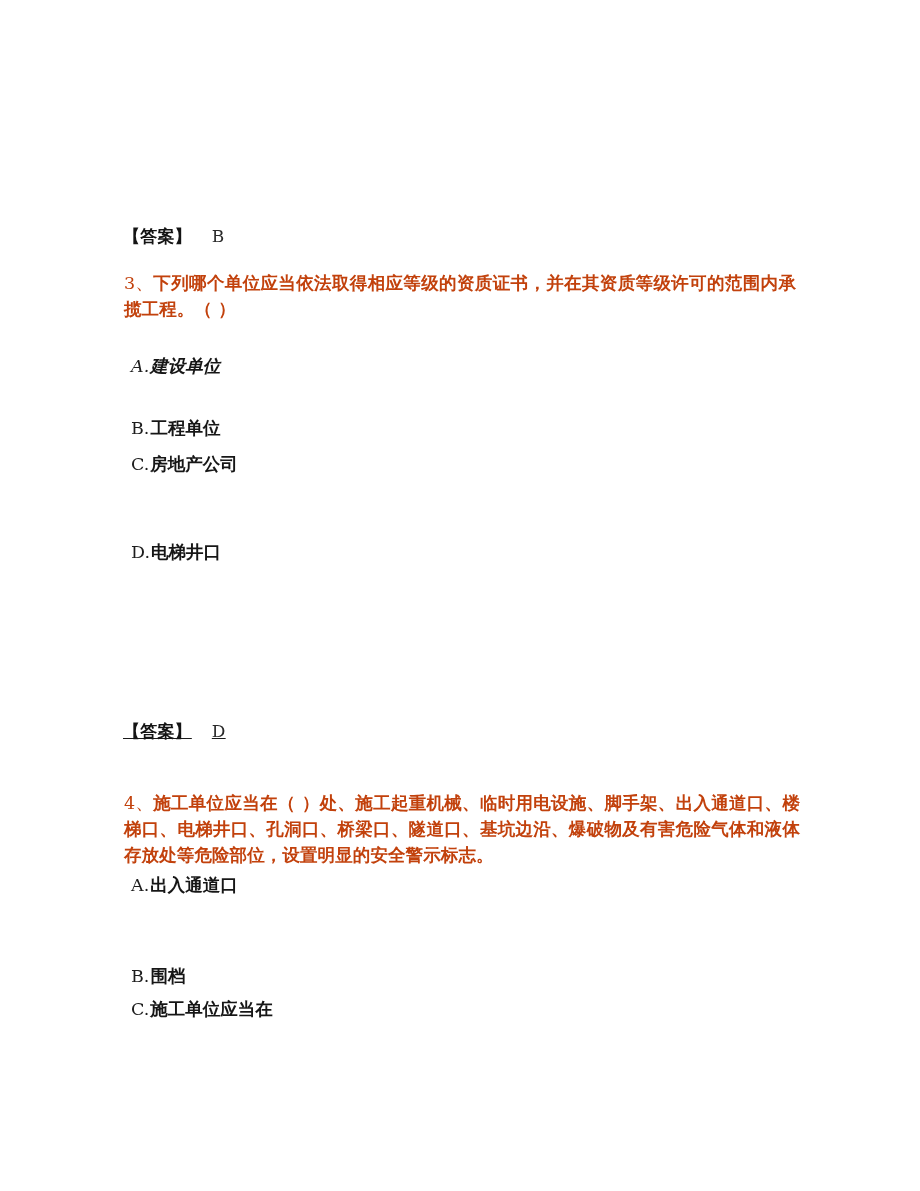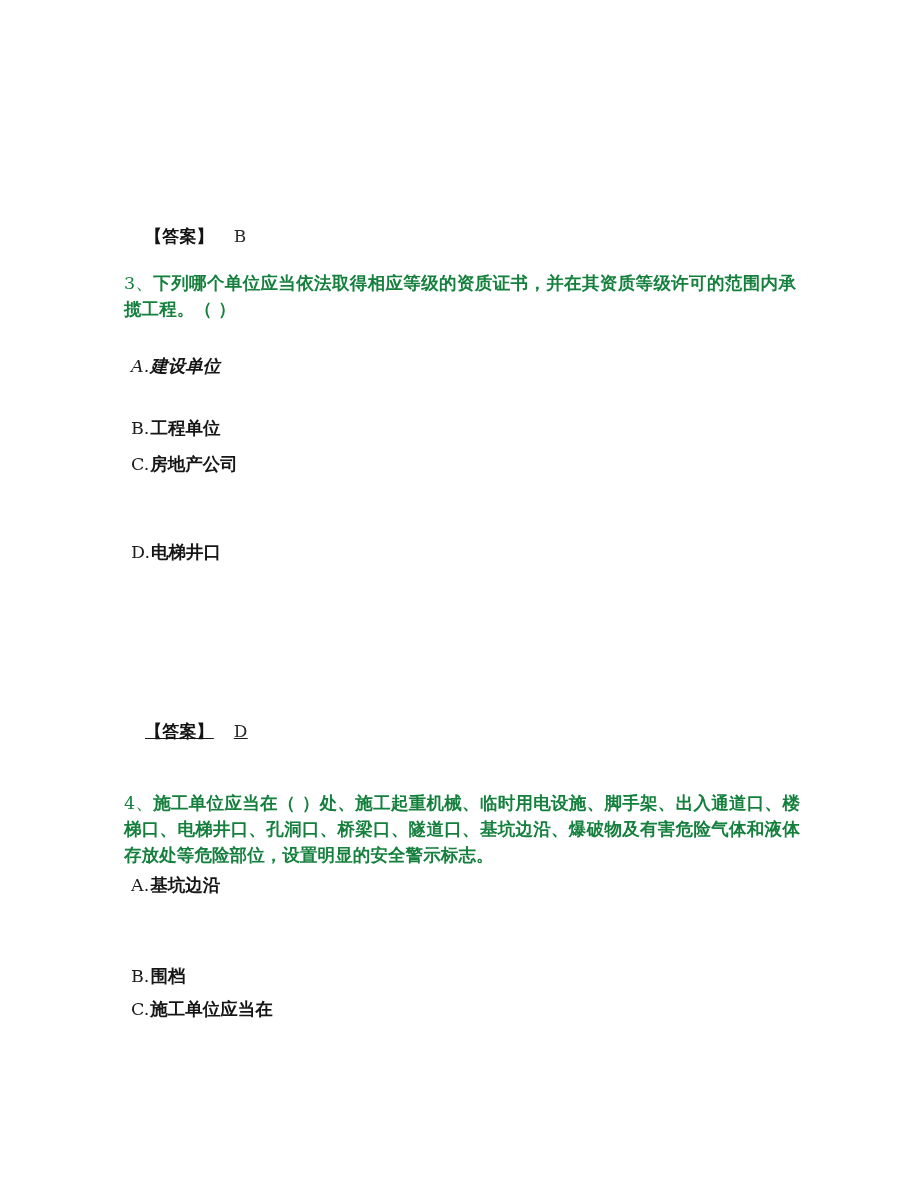--- a/index.html
+++ b/index.html
@@ -17,21 +17,21 @@
     font-family: "DejaVu Sans", "Liberation Sans", sans-serif;
   }
   
   .blk {
     position: absolute;
     color: #1a1a1a;
     white-space: nowrap;
   }
   
   .answer-line {
-    left: 145px;
+    left: 123px;
     font-size: 17px;
     line-height: 22px;
     letter-spacing: 0.2px;
   }
   .answer-label {
     font-family: "DejaVu Sans", "Liberation Sans", sans-serif;
     font-weight: 600;
     color: #141414;
   }
   .answer-value {
@@ -41,21 +41,21 @@
     margin-left: 20px;
     font-size: 17px;
   }
   
   .question {
     left: 124px;
     width: 672px;
     font-size: 17.5px;
     line-height: 26px;
     white-space: normal;
-    color: #15803d;
+    color: #c2410c;
     font-weight: 600;
     letter-spacing: 0.1px;
     text-align: justify;
   }
   .question .num {
     font-family: "DejaVu Serif", "Liberation Serif", serif;
     font-weight: 500;
   }
   
   .option {
@@ -103,21 +103,21 @@
 
   <div class="blk answer-line" style="top:720px;text-decoration:underline;">
     <span class="answer-label">【答案】</span><span class="answer-value">D</span>
   </div>
 
   <div class="blk question" style="top:790px; width:676px;">
     <span class="num">4、</span><span>施工单位应当在（ ）处、施工起重机械、临时用电设施、脚手架、出入通道口、楼梯口、电梯井口、孔洞口、桥梁口、隧道口、基坑边沿、爆破物及有害危险气体和液体存放处等危险部位，设置明显的安全警示标志。</span>
   </div>
 
   <div class="blk option" style="top:873px;">
-    <span class="optlabel">A.</span><span class="opttext">基坑边沿</span>
+    <span class="optlabel">A.</span><span class="opttext">出入通道口</span>
   </div>
   <div class="blk option" style="top:935px;margin-top:29px;">
     <span class="optlabel">B.</span><span class="opttext">围档</span>
   </div>
   <div class="blk option" style="top:997px;">
     <span class="optlabel">C.</span><span class="opttext">施工单位应当在</span>
   </div>
 
 </div>
 

